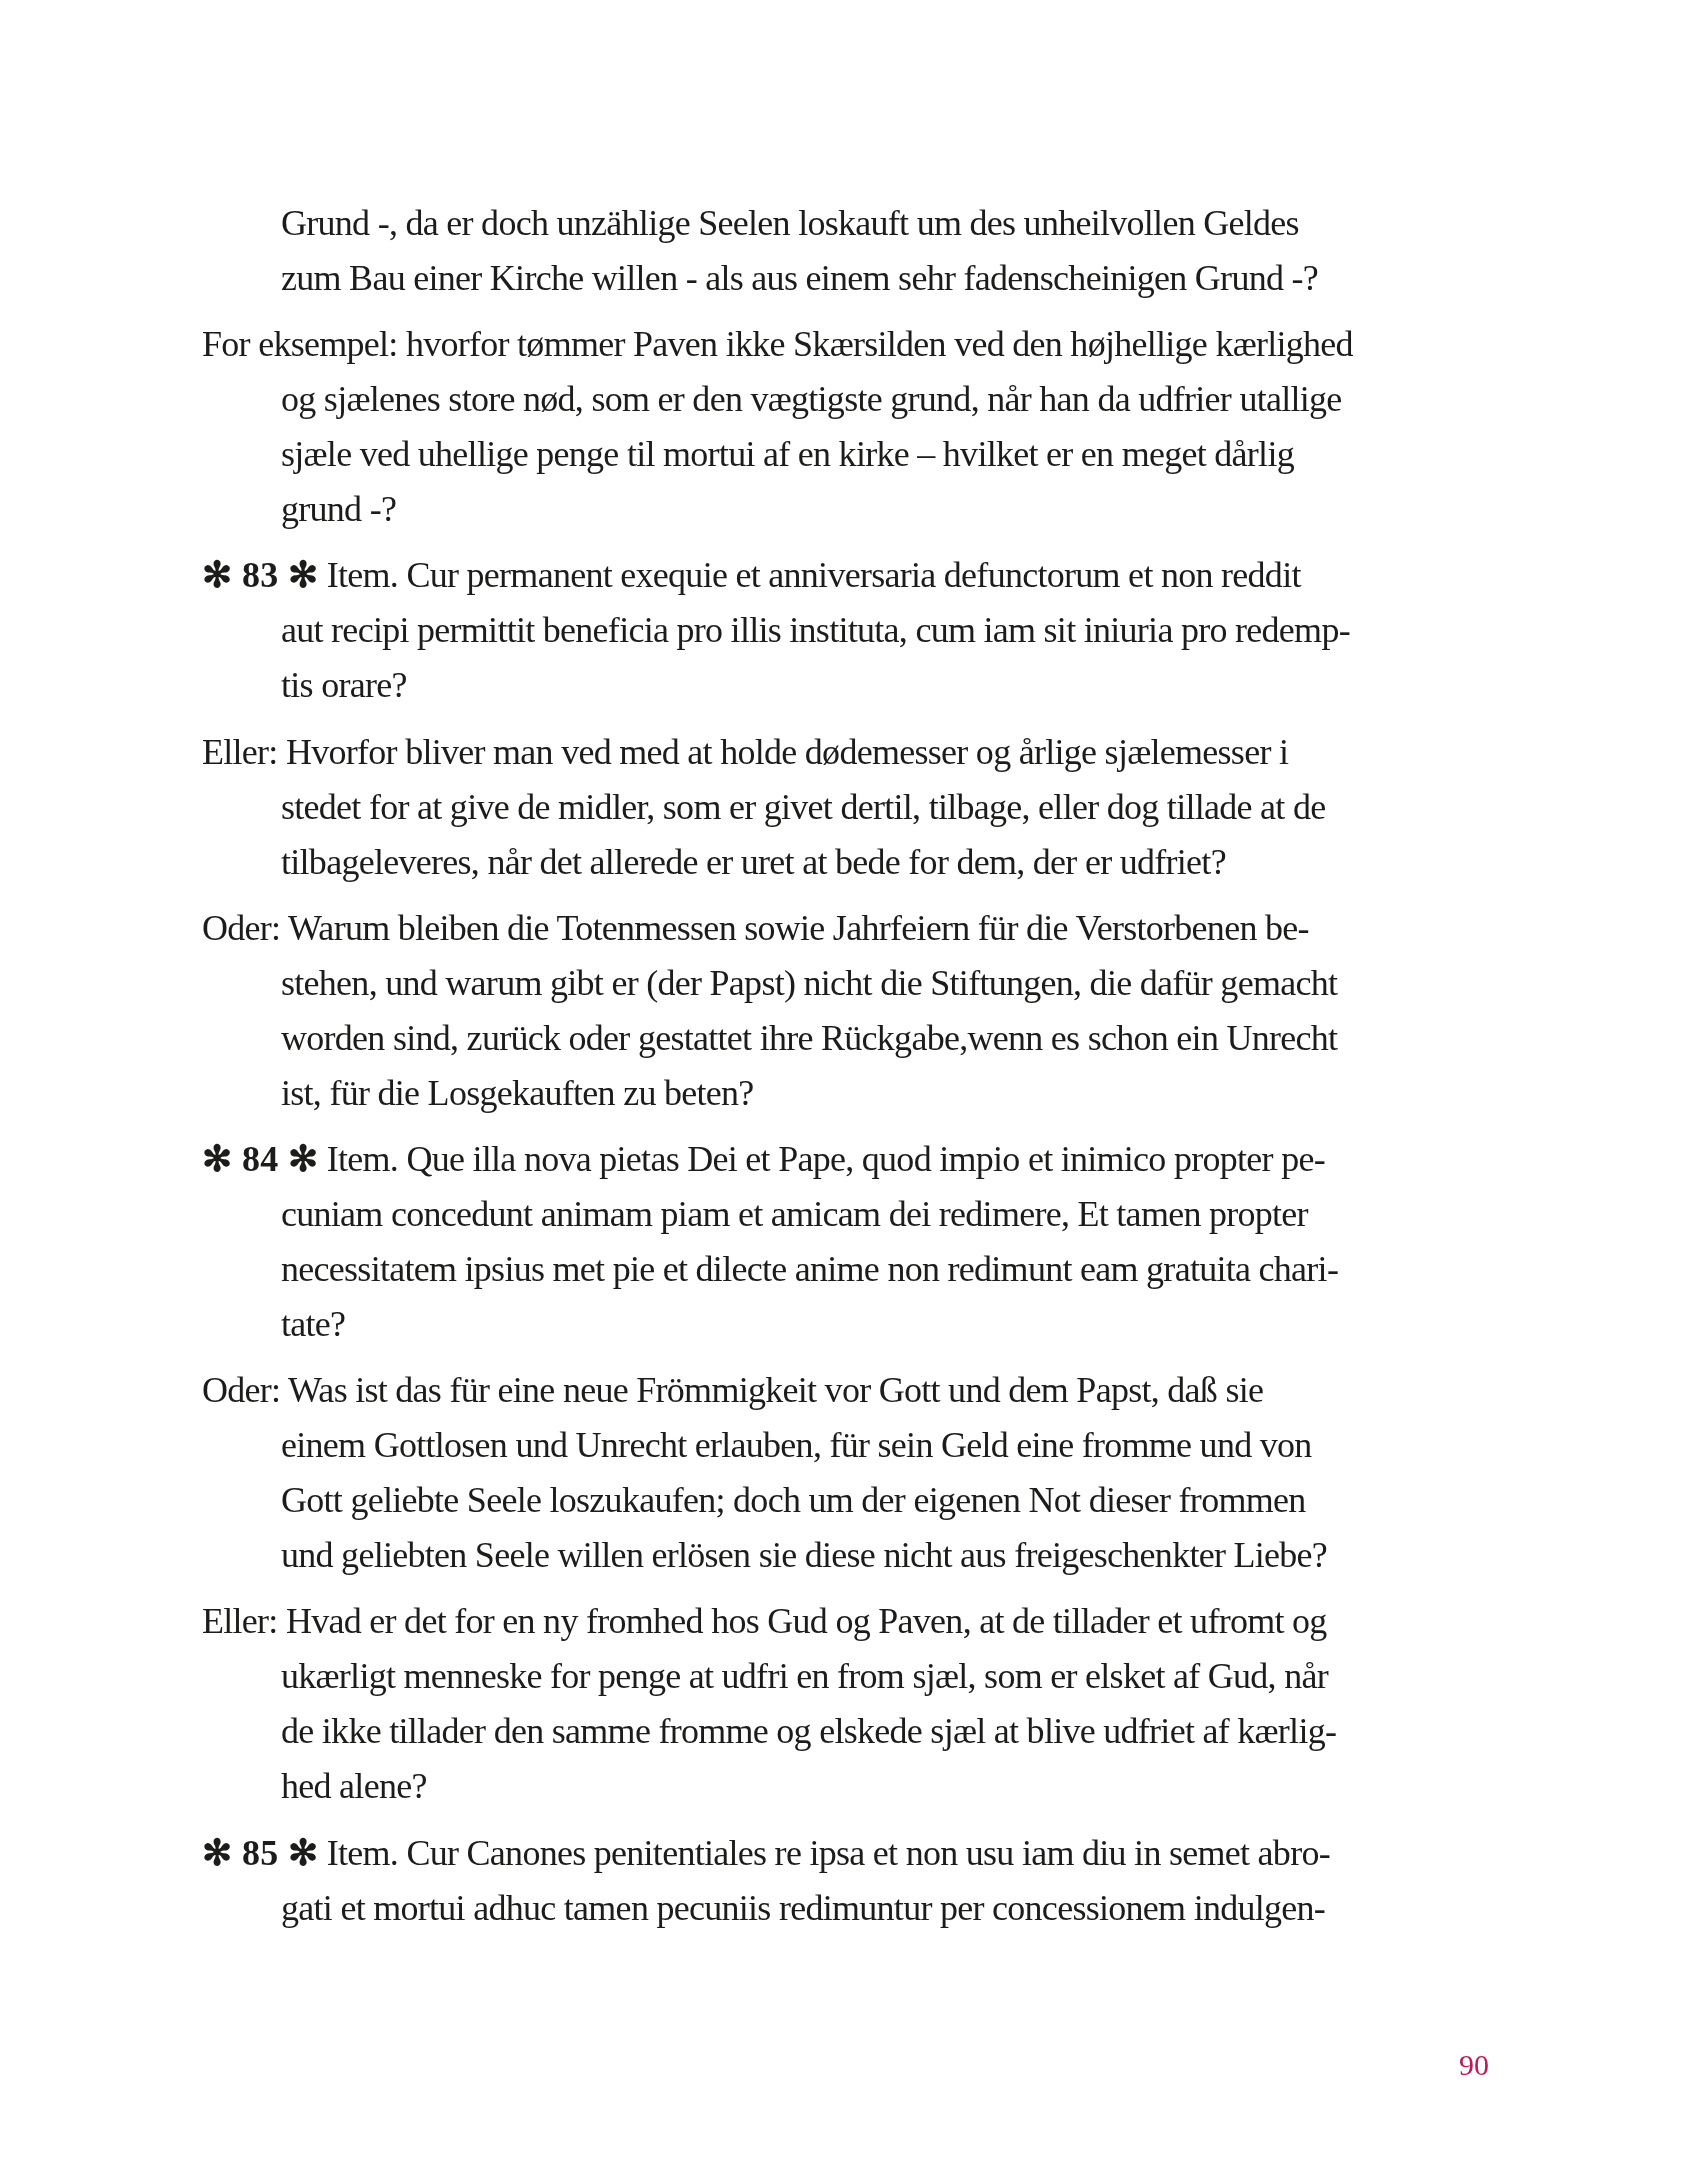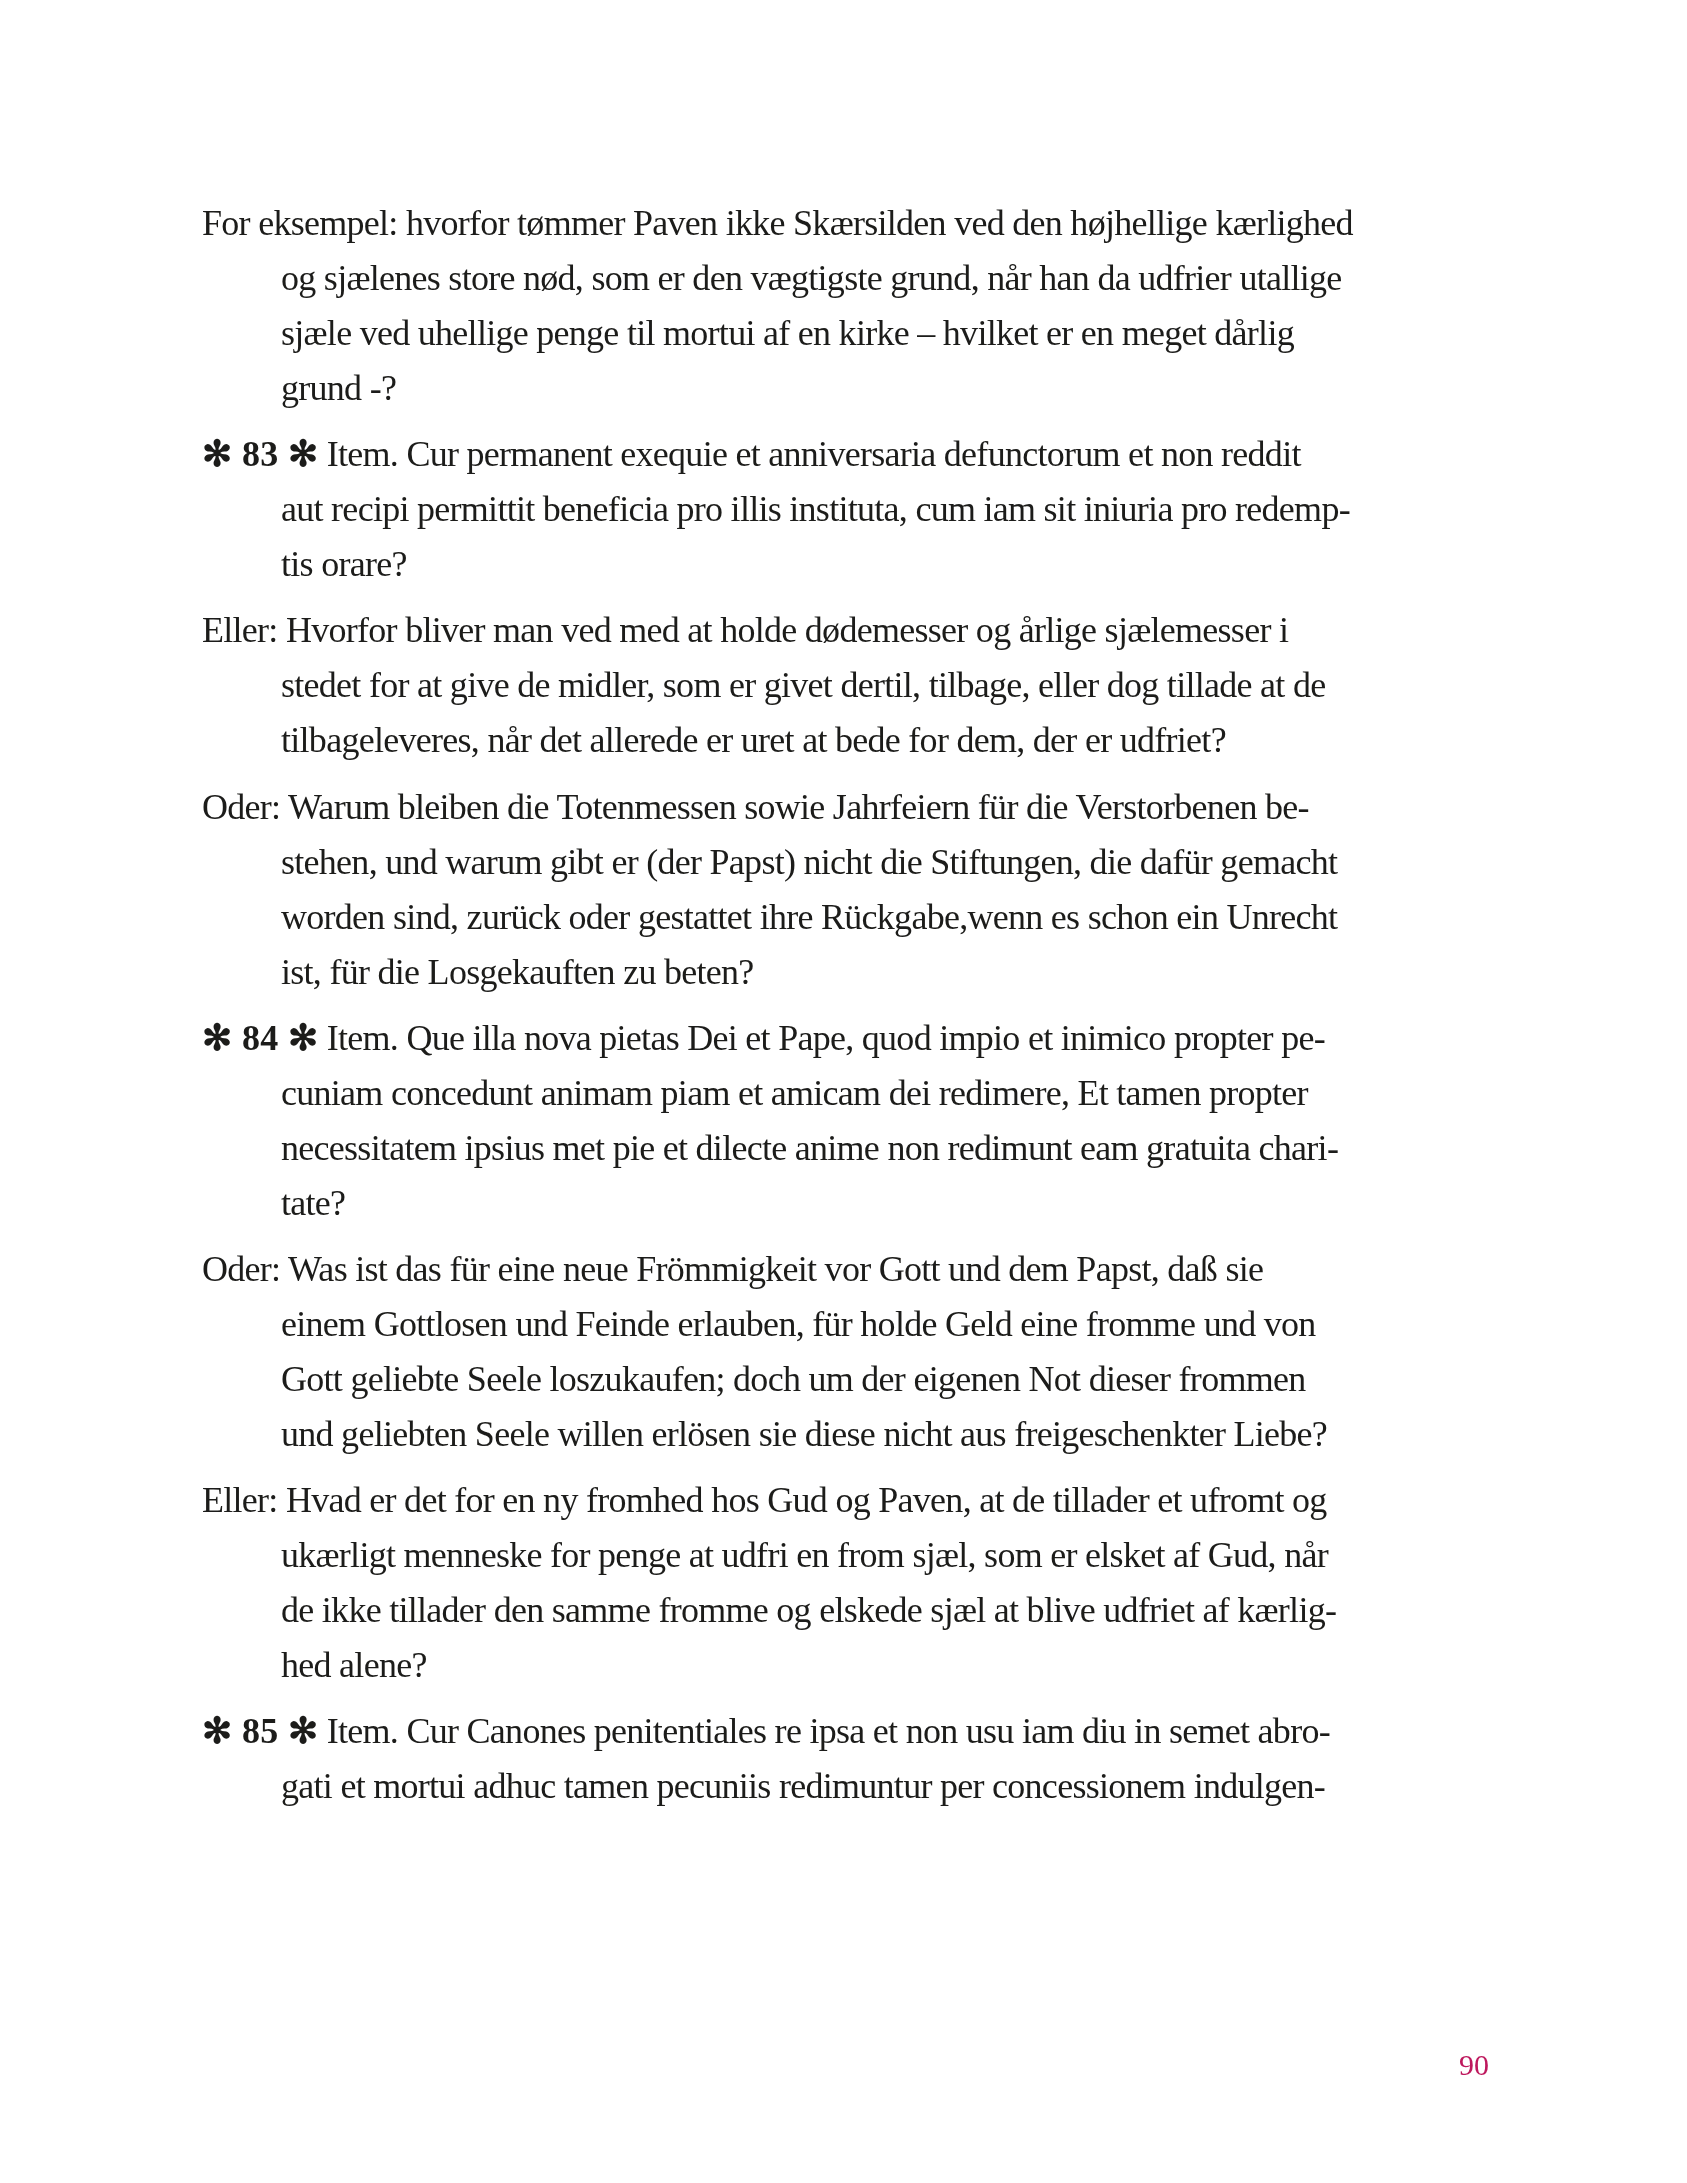--- a/index.html
+++ b/index.html
@@ -57,24 +57,25 @@
     font-size: 30px;
     line-height: 30px;
     color: #be185d;
   }
 </style>
 </head>
 <body>
 
 <div class="page">
   <div class="text-block" id="text-block">
+      <p class="indented"><span>Grund -, da er doch unzählige Seelen loskauft um des unheilvollen Geldes</span><br><span>zum Bau einer Kirche willen - als aus einem sehr fadenscheinigen Grund -?</span></p>
       <p class="hanging"><span>For eksempel: hvorfor tømmer Paven ikke Skærsilden ved den højhellige kærlighed</span><br><span>og sjælenes store nød, som er den vægtigste grund, når han da udfrier utallige</span><br><span>sjæle ved uhellige penge til mortui af en kirke – hvilket er en meget dårlig</span><br><span>grund -?</span></p>
       <p class="hanging"><span class="marker">✻ 83 ✻</span> <span>Item. Cur permanent exequie et anniversaria defunctorum et non reddit</span><br><span>aut recipi permittit beneficia pro illis instituta, cum iam sit iniuria pro redemp-</span><br><span>tis orare?</span></p>
       <p class="hanging"><span>Eller: Hvorfor bliver man ved med at holde dødemesser og årlige sjælemesser i</span><br><span>stedet for at give de midler, som er givet dertil, tilbage, eller dog tillade at de</span><br><span>tilbageleveres, når det allerede er uret at bede for dem, der er udfriet?</span></p>
       <p class="hanging"><span>Oder: Warum bleiben die Totenmessen sowie Jahrfeiern für die Verstorbenen be-</span><br><span>stehen, und warum gibt er (der Papst) nicht die Stiftungen, die dafür gemacht</span><br><span>worden sind, zurück oder gestattet ihre Rückgabe,wenn es schon ein Unrecht</span><br><span>ist, für die Losgekauften zu beten?</span></p>
       <p class="hanging"><span class="marker">✻ 84 ✻</span> <span>Item. Que illa nova pietas Dei et Pape, quod impio et inimico propter pe-</span><br><span>cuniam concedunt animam piam et amicam dei redimere, Et tamen propter</span><br><span>necessitatem ipsius met pie et dilecte anime non redimunt eam gratuita chari-</span><br><span>tate?</span></p>
-      <p class="hanging"><span>Oder: Was ist das für eine neue Frömmigkeit vor Gott und dem Papst, daß sie</span><br><span>einem Gottlosen und Feinde erlauben, für holde Geld eine fromme und von</span><br><span>Gott geliebte Seele loszukaufen; doch um der eigenen Not dieser frommen</span><br><span>und geliebten Seele willen erlösen sie diese nicht aus freigeschenkter Liebe?</span></p>
+      <p class="hanging"><span>Oder: Was ist das für eine neue Frömmigkeit vor Gott und dem Papst, daß sie</span><br><span>einem Gottlosen und Unrecht erlauben, für sein Geld eine fromme und von</span><br><span>Gott geliebte Seele loszukaufen; doch um der eigenen Not dieser frommen</span><br><span>und geliebten Seele willen erlösen sie diese nicht aus freigeschenkter Liebe?</span></p>
       <p class="hanging"><span>Eller: Hvad er det for en ny fromhed hos Gud og Paven, at de tillader et ufromt og</span><br><span>ukærligt menneske for penge at udfri en from sjæl, som er elsket af Gud, når</span><br><span>de ikke tillader den samme fromme og elskede sjæl at blive udfriet af kærlig-</span><br><span>hed alene?</span></p>
       <p class="hanging"><span class="marker">✻ 85 ✻</span> <span>Item. Cur Canones penitentiales re ipsa et non usu iam diu in semet abro-</span><br><span>gati et mortui adhuc tamen pecuniis redimuntur per concessionem indulgen-</span><br></p>
     </div>
   <div class="page-number">90</div>
 </div>
 
 
 </body></html>

